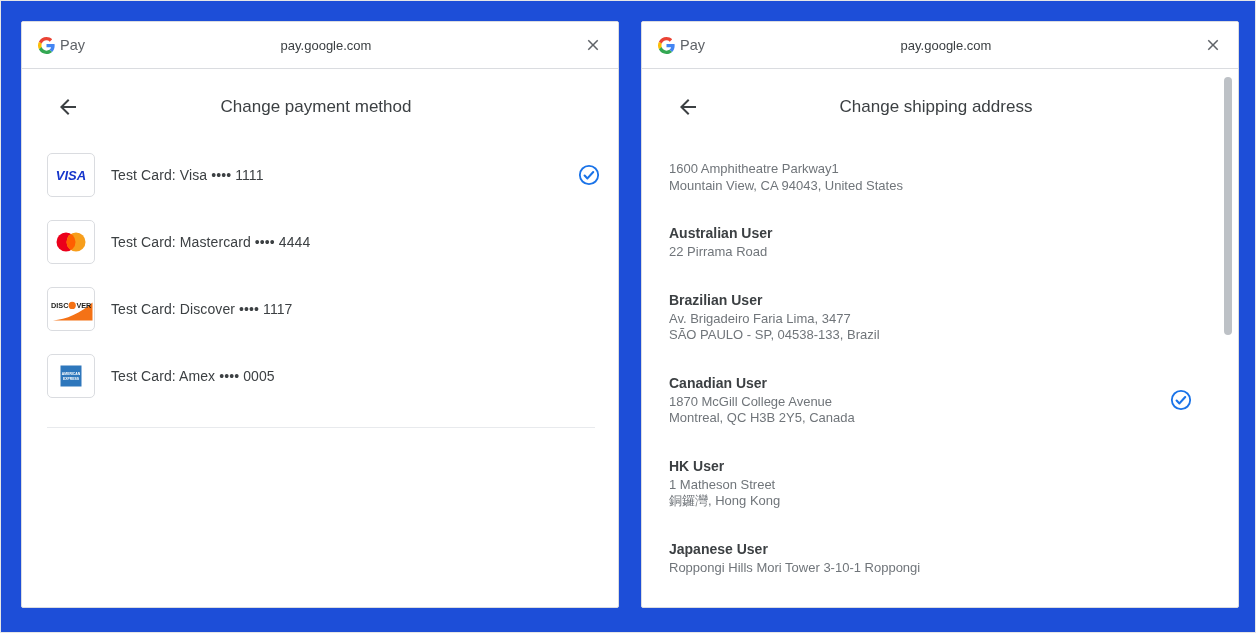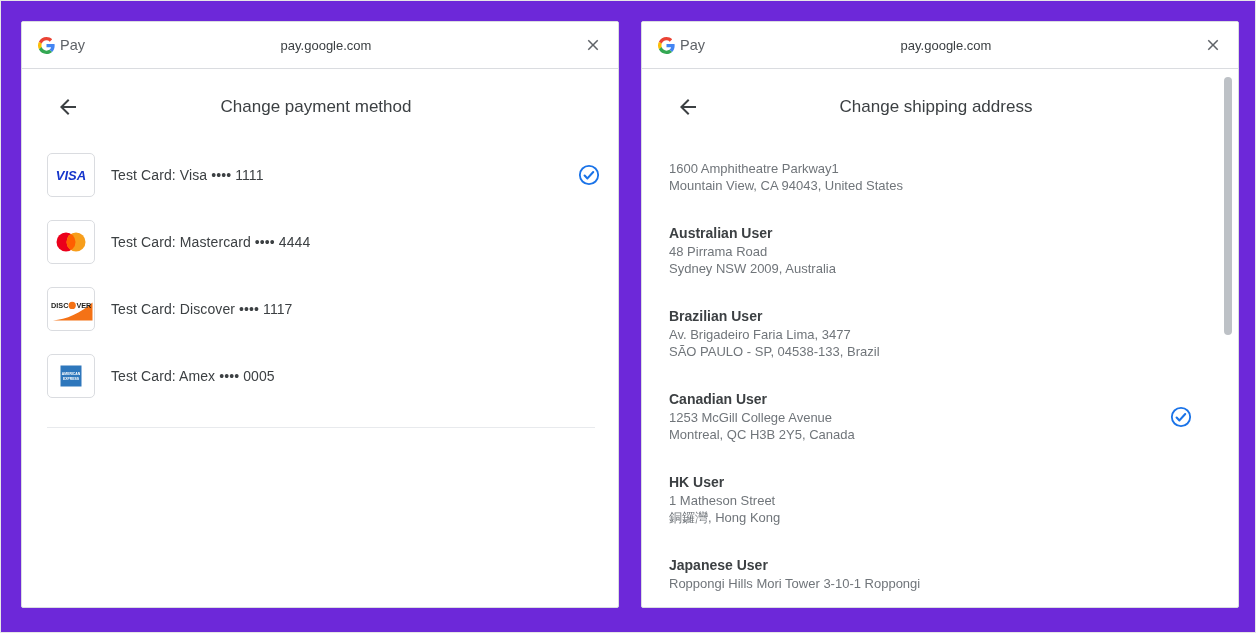--- a/index.html
+++ b/index.html
@@ -1,18 +1,18 @@
 <!DOCTYPE html>
 <html><head>
 <meta charset="utf-8">
 <style>
   * { margin:0; padding:0; box-sizing:border-box; }
   html,body { background:#fff; }
   body { font-family:"Liberation Sans","DejaVu Sans",sans-serif; }
-  .canvas { position:relative; width:1256px; height:633px; background:#6d28d9; border:1px solid #e6e6e6; overflow:hidden; }
+  .canvas { position:relative; width:1256px; height:633px; background:#1d4ed8; border:1px solid #e6e6e6; overflow:hidden; }
 
   .dialog { position:absolute; top:20px; width:598px; height:587px; background:#fff;
             border:1px solid #dadce0; border-radius:2px; overflow:hidden; }
   .dialog.left  { left:20px; }
   .dialog.right { left:640px; }
 
   .dialog-header { height:47px; border-bottom:1px solid #dadce0; display:flex; align-items:center;
                    padding:0 16px; position:relative; background:#fff; }
   .brand { display:flex; align-items:center; gap:5px; z-index:2; }
   .g-logo svg { width:17px; height:17px; display:block; }
@@ -184,37 +184,36 @@
         <div class="addr-row">
           <div class="addr-text">
             <div class="addr-line">1600 Amphitheatre Parkway1</div>
             <div class="addr-line">Mountain View, CA 94043, United States</div>
           </div>
         </div>
 
         <div class="addr-row">
           <div class="addr-text">
             <div class="addr-name">Australian User</div>
-            <div class="addr-line">48 Pirrama Road</div>
-            <div class="addr-line">Sydney NSW 2009, Australia</div>
+            <div class="addr-line">22 Pirrama Road</div>
           </div>
         </div>
 
         <div class="addr-row">
           <div class="addr-text">
             <div class="addr-name">Brazilian User</div>
             <div class="addr-line">Av. Brigadeiro Faria Lima, 3477</div>
             <div class="addr-line">SÃO PAULO - SP, 04538-133, Brazil</div>
           </div>
         </div>
 
         <div class="addr-row">
           <div class="addr-text">
             <div class="addr-name">Canadian User</div>
-            <div class="addr-line">1253 McGill College Avenue</div>
+            <div class="addr-line">1870 McGill College Avenue</div>
             <div class="addr-line">Montreal, QC H3B 2Y5, Canada</div>
           </div>
           <span class="addr-check">
             <svg viewBox="0 0 24 24">
               <circle cx="12" cy="12" r="10" fill="none" stroke="#1a73e8" stroke-width="2"></circle>
               <path d="M7.2 12.6l3.1 3.1 6.3-6.9" fill="none" stroke="#1a73e8" stroke-width="2.3" stroke-linecap="round" stroke-linejoin="round"></path>
             </svg>
           </span>
         </div>
 

